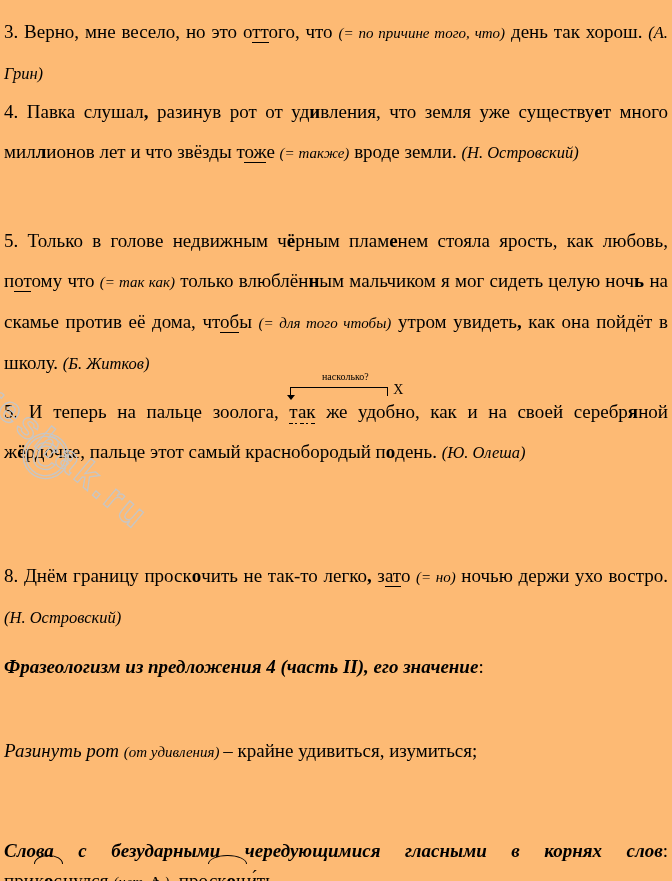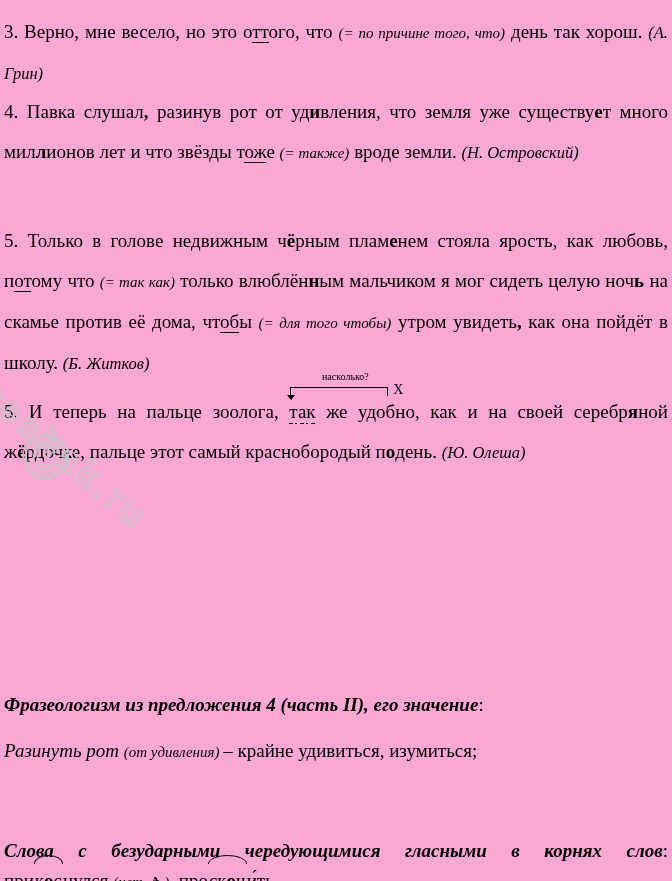--- a/index.html
+++ b/index.html
@@ -1,17 +1,17 @@
 <!DOCTYPE html>
 <html><head>
 <meta charset="utf-8">
 <style>
   html,body{margin:0;padding:0;background:#fff;}
   .page{
-    position:relative;width:672px;height:881px;background:#f9a8d4;overflow:hidden;
+    position:relative;width:672px;height:881px;background:#fdba74;overflow:hidden;
     font-family:"Liberation Serif","DejaVu Serif",serif;
     font-size:19px;color:#000;
   }
   .line{position:absolute;left:4px;width:664px;line-height:40px;}
   .sent{text-align:justify;}
   .just-last{text-align:justify;text-align-last:justify;}
   
   .b{font-weight:bold;}
   .u{border-bottom:1.6px solid #000;}
   .bu{font-weight:bold;border-bottom:2px solid #000;}
@@ -60,29 +60,30 @@
 </style>
 </head>
 <body>
 
 <div class="page">
 
   <p class="line sent" style="top:-7px"><span>3. Верно, мне весело, но это о</span><span class="u">тт</span><span>ого, что </span><span class="i">(= по причине того, что)</span><span> день так хорош. </span><span class="a">(А. Грин)</span></p>
   <p class="line sent" style="top:73px"><span>4. Павка слушал</span><span class="b">,</span><span> разинув рот от уд</span><span class="b">и</span><span>вления, что земля уже существу</span><span class="b">е</span><span>т много мил</span><span class="b">л</span><span>ионов лет и что звёзды т</span><span class="u">ож</span><span>е </span><span class="i">(= также)</span><span> вроде земли. </span><span class="a">(Н. Островский)</span></p>
   <p class="line sent" style="top:202px"><span>5. Только в голове недвижным ч</span><span class="b">ё</span><span>рным плам</span><span class="b">е</span><span>нем стояла ярость, как любовь, п</span><span class="u">от</span><span>ому что </span><span class="i">(= так как)</span><span> только влюблён</span><span class="b">н</span><span>ым мальчиком я мог сидеть целую ноч</span><span class="b">ь</span><span> на скамье против её дома, чт</span><span class="u">об</span><span>ы </span><span class="i">(= для того чтобы)</span><span> утром увидеть</span><span class="b">,</span><span> как она пойдёт в школу. </span><span class="a">(Б. Житков)</span></p>
   <p class="line sent" style="top:373px"><span>5. И теперь на пальце зоолога, </span><span class="du">так</span><span> же удобно, как и на своей серебр</span><span class="b">я</span><span>ной ж</span><span class="b">ё</span><span>рдочке, пальце этот самый краснобородый п</span><span class="b">о</span><span>день. </span><span class="a">(Ю. Олеша)</span></p>
+  <p class="line sent" style="top:537px"><span>8. Днём границу проск</span><span class="b">о</span><span>чить не так-то легко</span><span class="b">,</span><span> з</span><span class="u">ат</span><span>о </span><span class="i">(= но)</span><span> ночью держи ухо востро. </span><span class="a">(Н. Островский)</span></p>
 
   <div class="diagram" style="left: 286.344px; top: 374px;">
     <span class="dlabel">насколько?</span>
     <span class="dbracket"></span>
     <span class="darrow"></span>
     <span class="dx">X</span>
   </div>
 
-  <p class="line" style="top:666px"><span class="hi">Фразеологизм из предложения 4 (часть II), его значение</span><span>:</span></p>
+  <p class="line" style="top:628px"><span class="hi">Фразеологизм из предложения 4 (часть II), его значение</span><span>:</span></p>
   <p class="line just-last" style="top:812px"><span class="hi">Слова с безударными чередующимися гласными в корнях слов</span><span>:</span></p>
 
   <p class="line" style="top:712px"><span class="it">Разинуть рот </span><span class="i">(от удивления) </span><span>– крайне удивиться, изумиться;</span></p>
   <p class="line" style="top:842px"><span>при</span><span class="arc"><span>к</span><span class="bu">о</span><span>с</span></span><span>нулся </span><span class="i">(нет -</span><span class="i u caret">а</span><span class="i">-)</span><span>, </span><span>про</span><span class="arc"><span>ск</span><span class="bu">о</span><span>ч</span></span><span>и́ть.</span></p>
 
   <div class="wm">reshak.ru</div>
   <div class="wm-c">©</div>
 
 </div>
 

